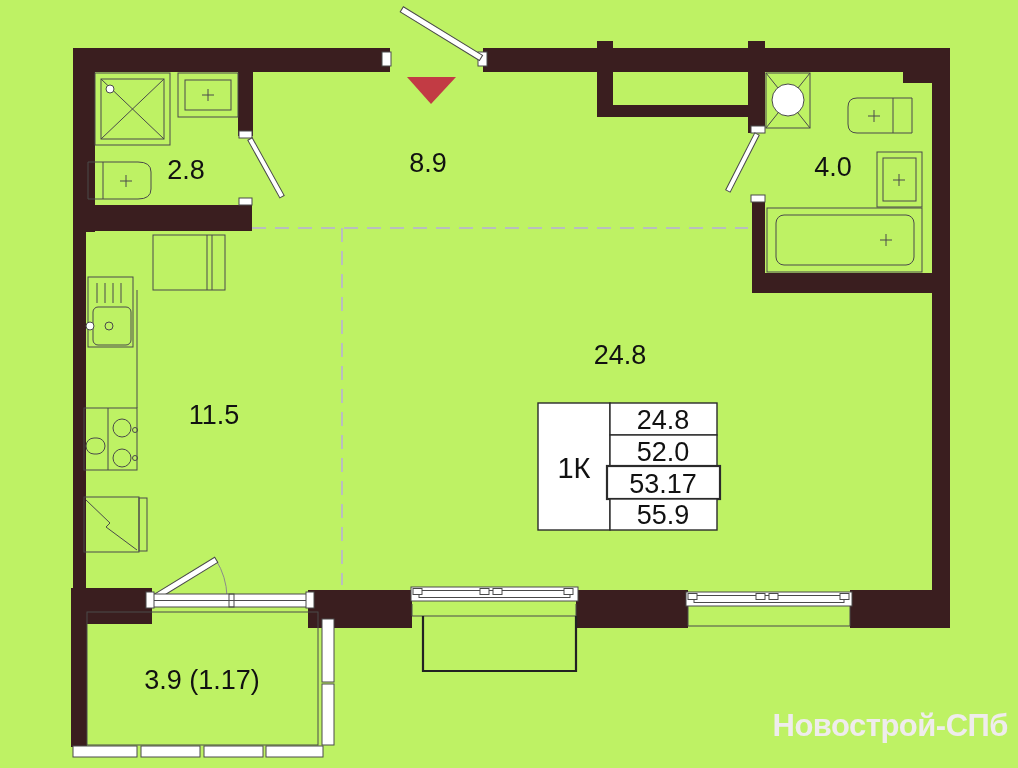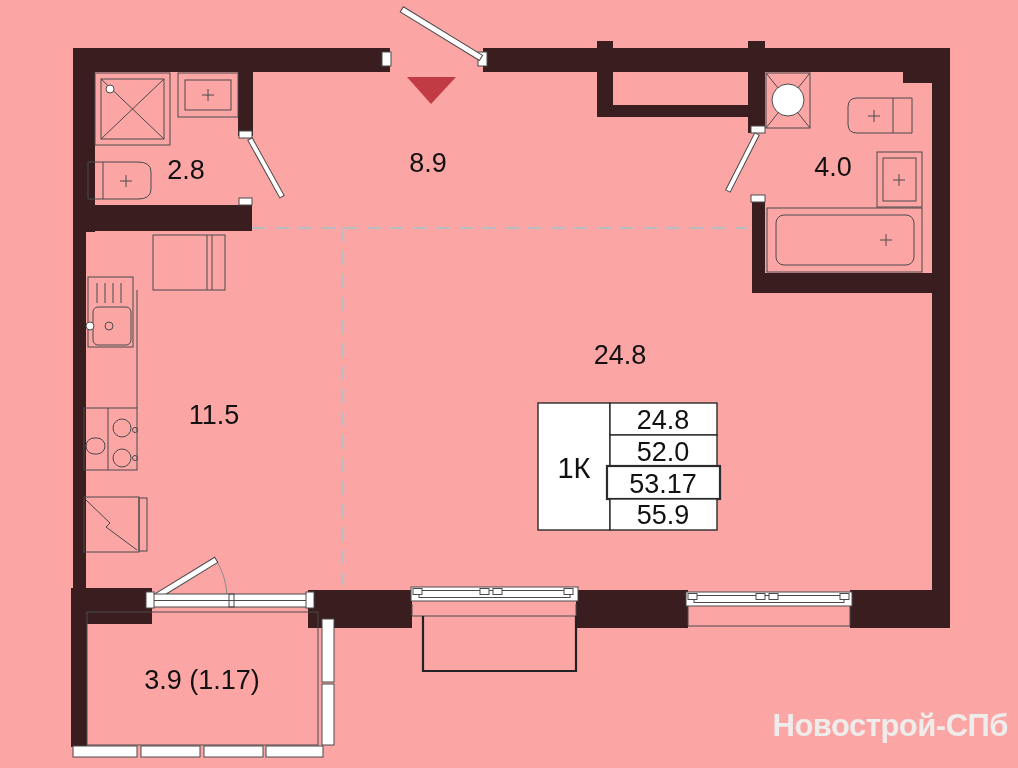--- a/index.html
+++ b/index.html
@@ -1,16 +1,16 @@
 <!DOCTYPE html>
 <html style="--color-wall: #3a1e1f; --color-arrow: #c23b44; --color-line: #4a4a4a; --color-dash: #b9bdbf; --color-watermark: #efecec; --color-label: #111111; --color-outline: #222222;"><head>
 <meta charset="utf-8">
 <style>
   html,body{margin:0;padding:0;background:#ffffff;}
-  .page{position:relative;width:1018px;height:768px;background:#fca5a5;overflow:hidden;
+  .page{position:relative;width:1018px;height:768px;background:#bef264;overflow:hidden;
         font-family:"Liberation Sans",sans-serif;}
   svg{display:block}
   .wall{fill:var(--color-wall);stroke:none}
   .fx{fill:#ffffff;stroke:var(--color-line);stroke-width:1}
   .fxn{fill:none;stroke:var(--color-line);stroke-width:1}
   .thick{fill:none;stroke:var(--color-outline);stroke-width:2.2}
   .dash{fill:none;stroke:var(--color-dash);stroke-width:2;stroke-dasharray:14 9}
   .arc{fill:none;stroke:#8a8a8a;stroke-width:1}
   .arrow{fill:var(--color-arrow)}
   .lbl{font:27px "Liberation Sans",sans-serif;fill:var(--color-label)}

